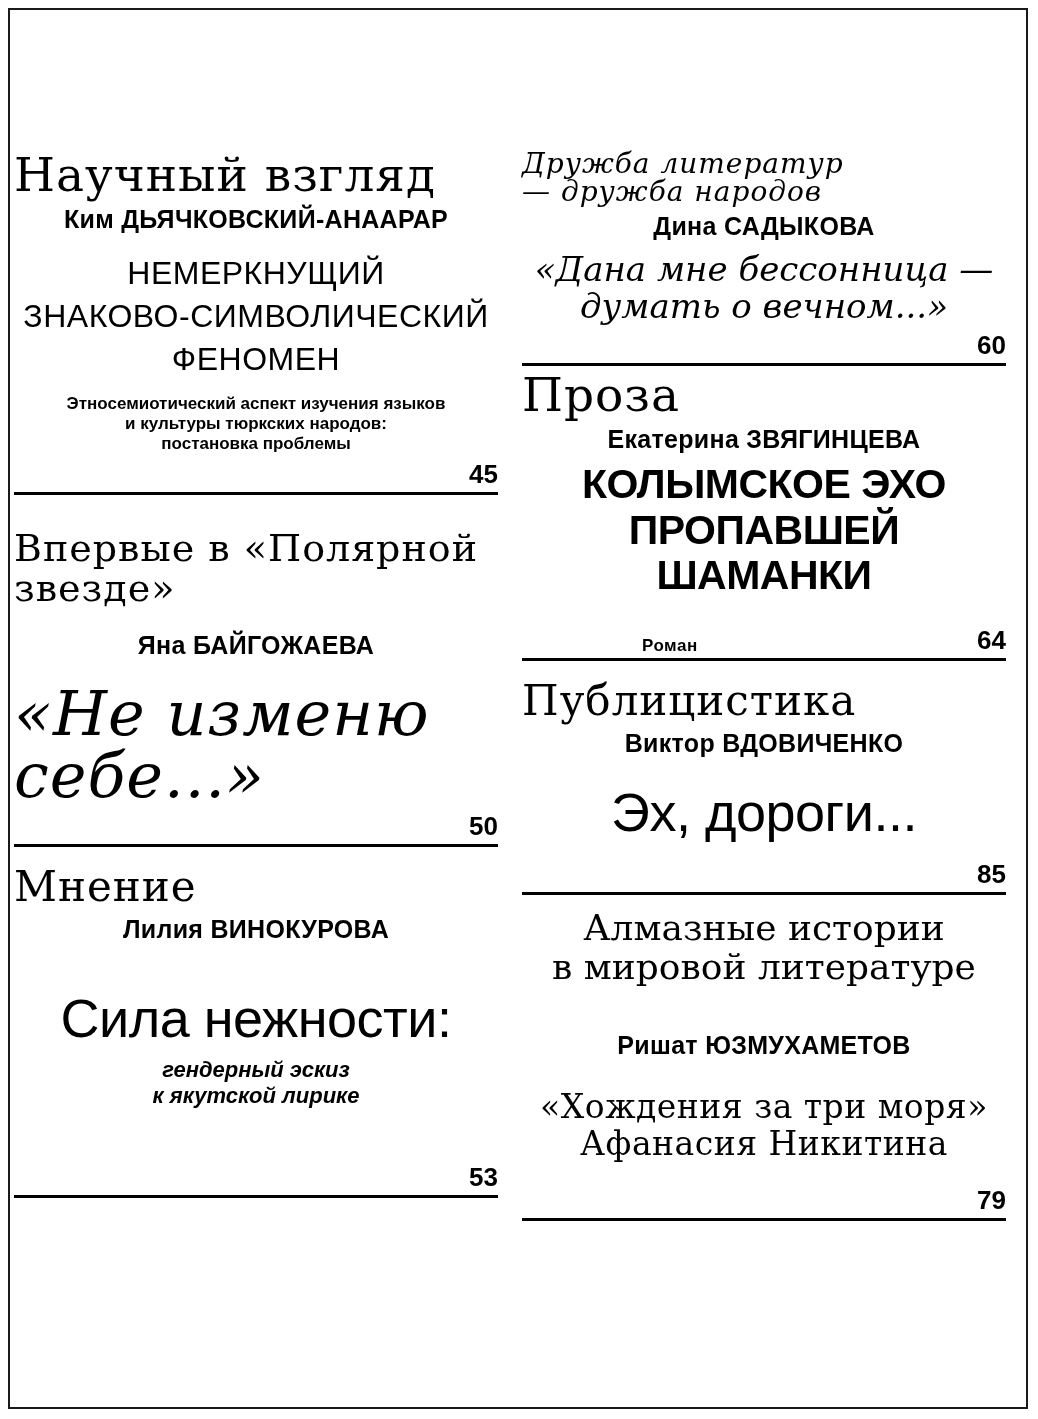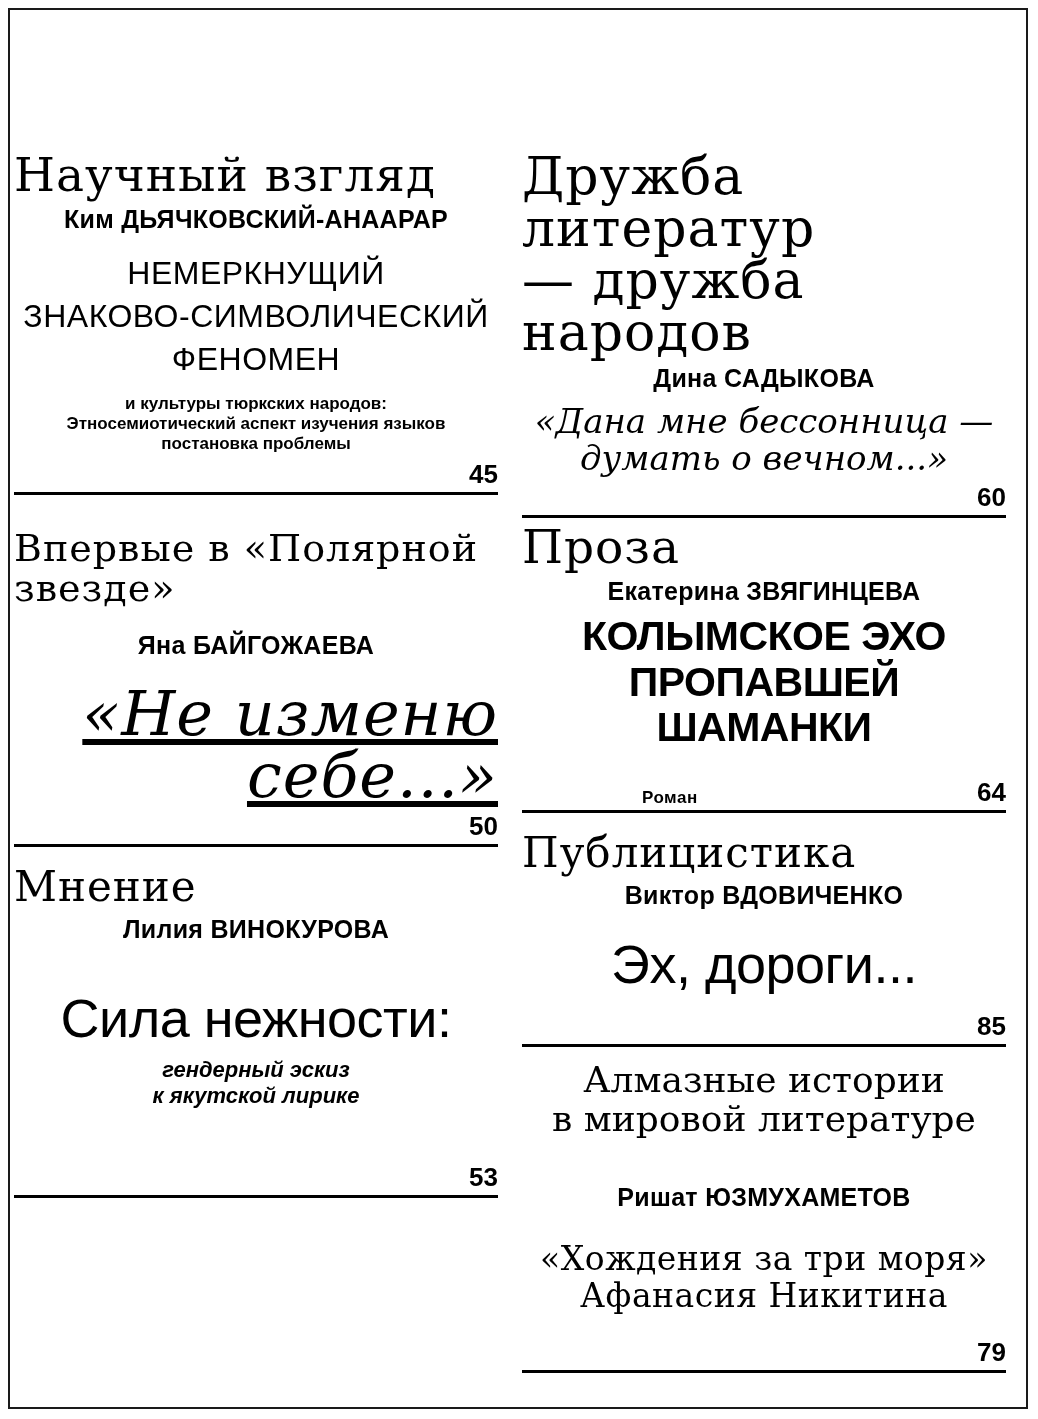--- a/index.html
+++ b/index.html
@@ -45,21 +45,22 @@
     font-family: "DejaVu Serif", serif;
     font-weight: 400;
     text-align: left;
     letter-spacing: 1px;
     line-height: 1.05;
   }
   .rubric-lg { font-size: 47px; }
   .rubric-md { font-size: 42px; }
   .rubric-sm { font-size: 38px; }
   .rubric-italic {
-    font-size: 52px;
+    font-style: italic;
+    font-size: 28px;
     line-height: 1.0;
   }
   
   .author {
     font-family: "Liberation Sans", sans-serif;
     font-weight: bold;
     text-align: center;
     font-size: 25px;
     letter-spacing: 0.3px;
     margin-top: 6px;
@@ -79,26 +80,25 @@
     font-family: "Liberation Sans", sans-serif;
     font-weight: bold;
     text-align: center;
     font-size: 17px;
     line-height: 1.2;
     margin-top: 12px;
   }
   .title-script {
     font-family: "DejaVu Serif", serif;
     font-style: italic;
-    text-align: right;
+    text-align: left;
     font-size: 62px;
     line-height: 1.0;
     margin-top: 24px;
     letter-spacing: 1px;
-    text-decoration: underline;
   }
   .title-black {
     font-family: "Liberation Sans", sans-serif;
     font-weight: bold;
     text-align: center;
     font-size: 41px;
     line-height: 1.12;
     letter-spacing: -0.5px;
     margin-top: 8px;
   }
@@ -179,22 +179,22 @@
 
     <div class="entry">
       <div class="rubric rubric-lg">Научный взгляд</div>
       <div class="author">Ким ДЬЯЧКОВСКИЙ-АНААРАР</div>
       <div class="title-sans-caps">
         <div>НЕМЕРКНУЩИЙ</div>
         <div>ЗНАКОВО-СИМВОЛИЧЕСКИЙ</div>
         <div>ФЕНОМЕН</div>
       </div>
       <div class="subtitle-bold">
+        <div>Этносемиотический аспект изучения языков</div>
         <div>и культуры тюркских народов:</div>
-        <div>Этносемиотический аспект изучения языков</div>
         <div>постановка проблемы</div>
       </div>
       <div class="rule-row">
         <span class="pageno">45</span>
       </div>
     </div>
 
     <div class="spacer-md"></div>
 
     <div class="entry">

